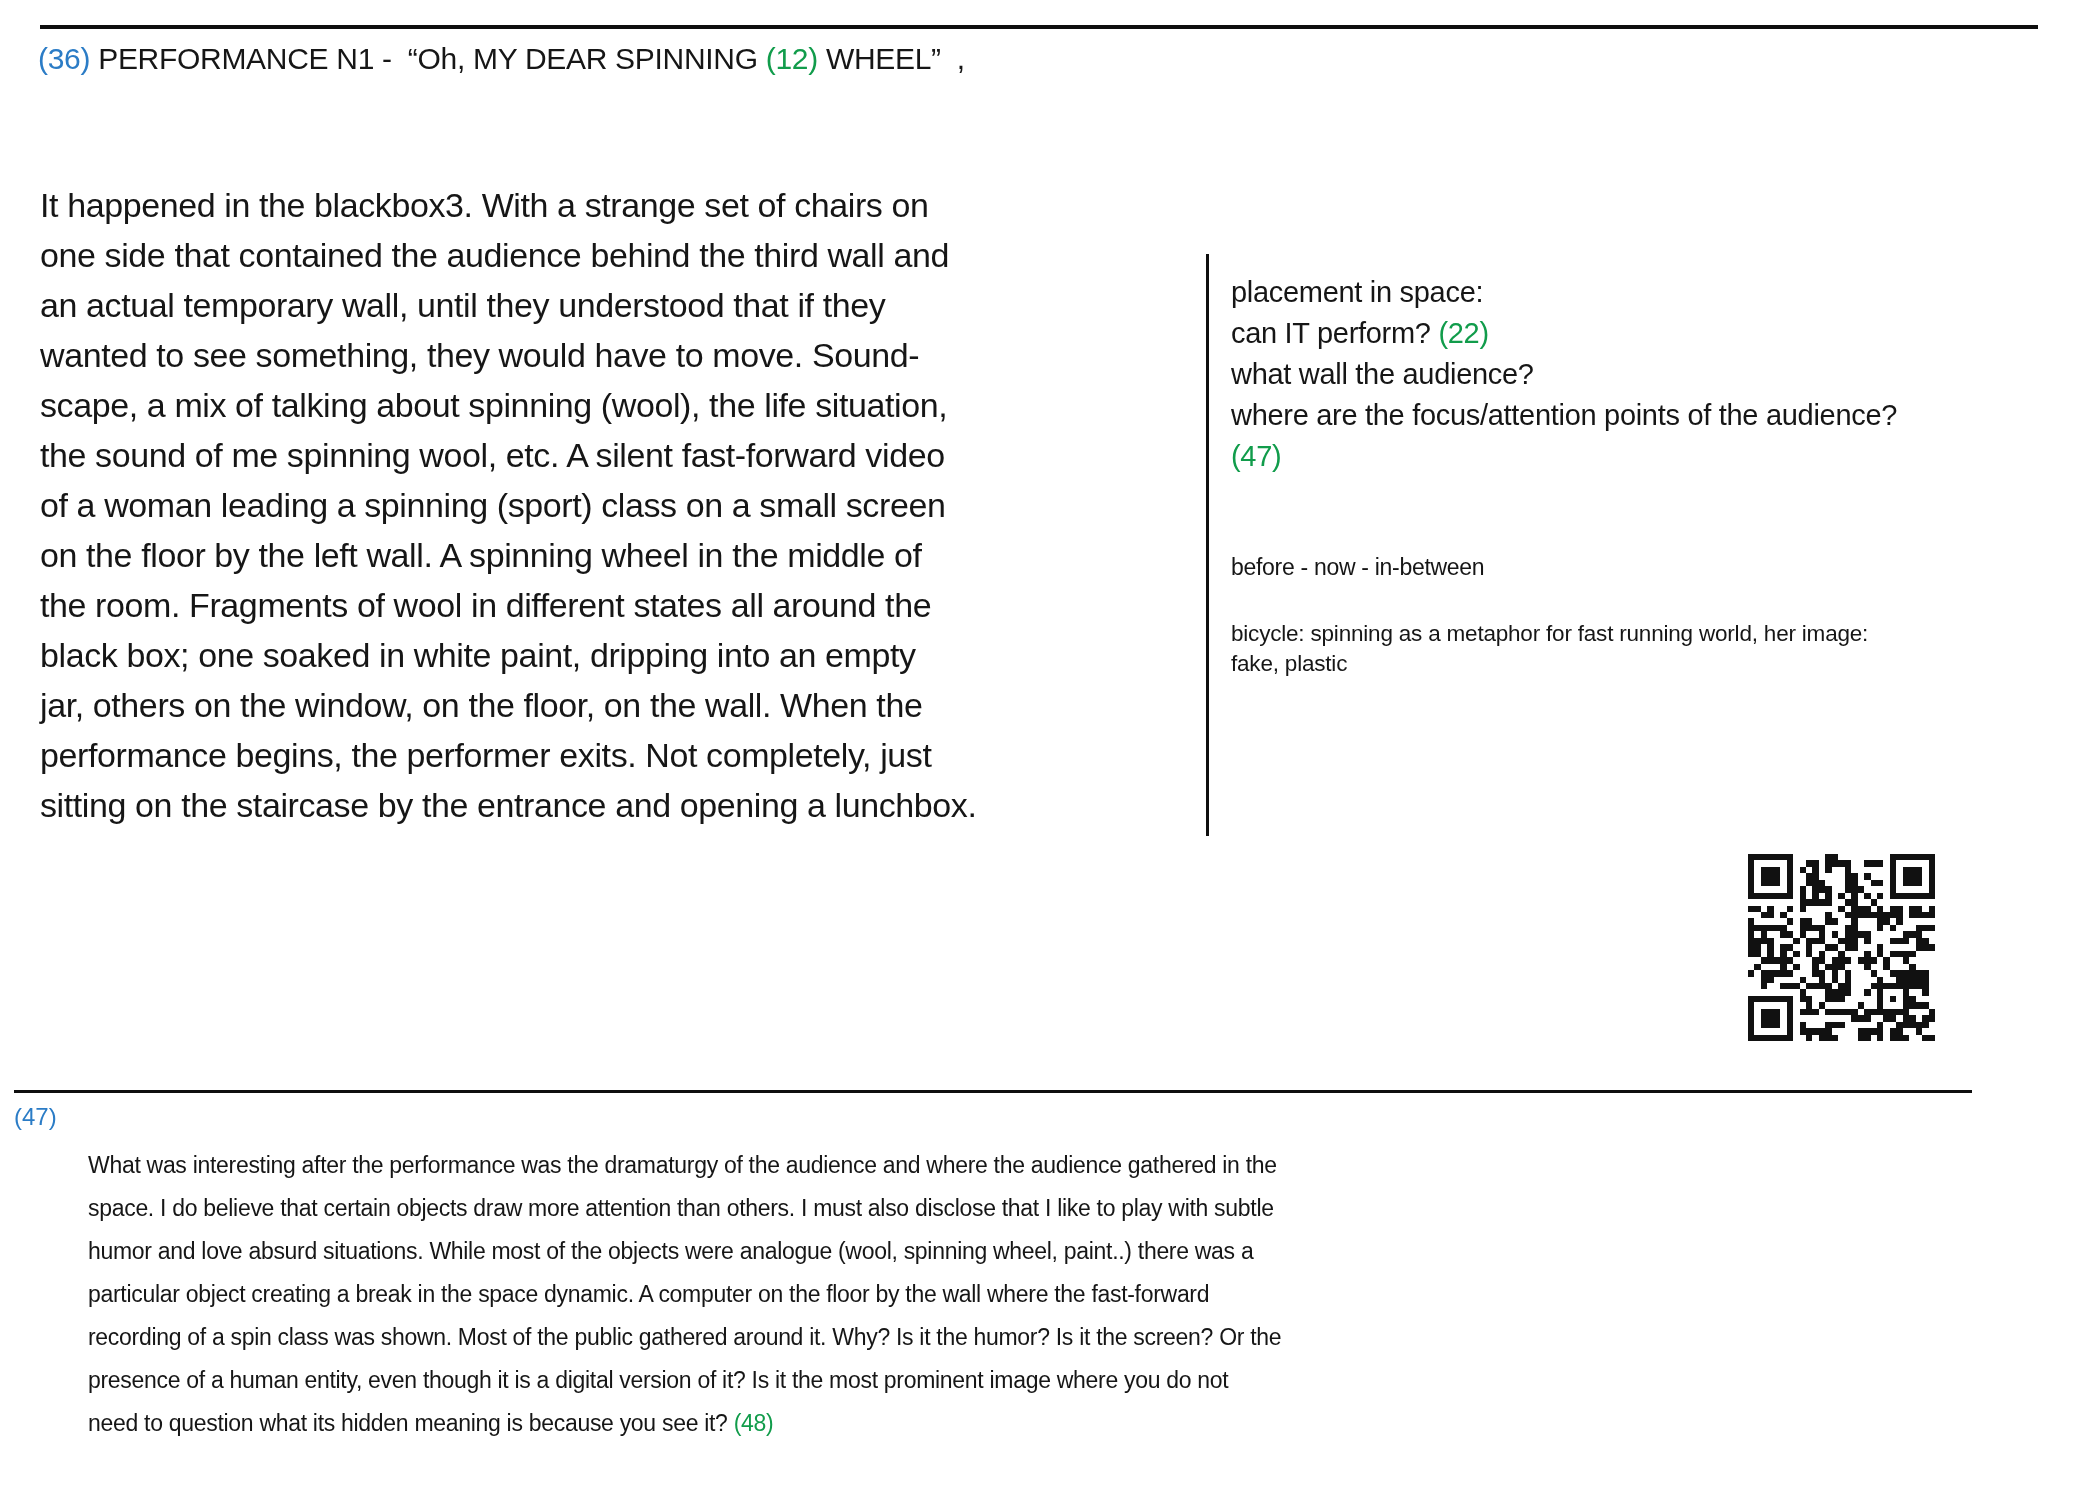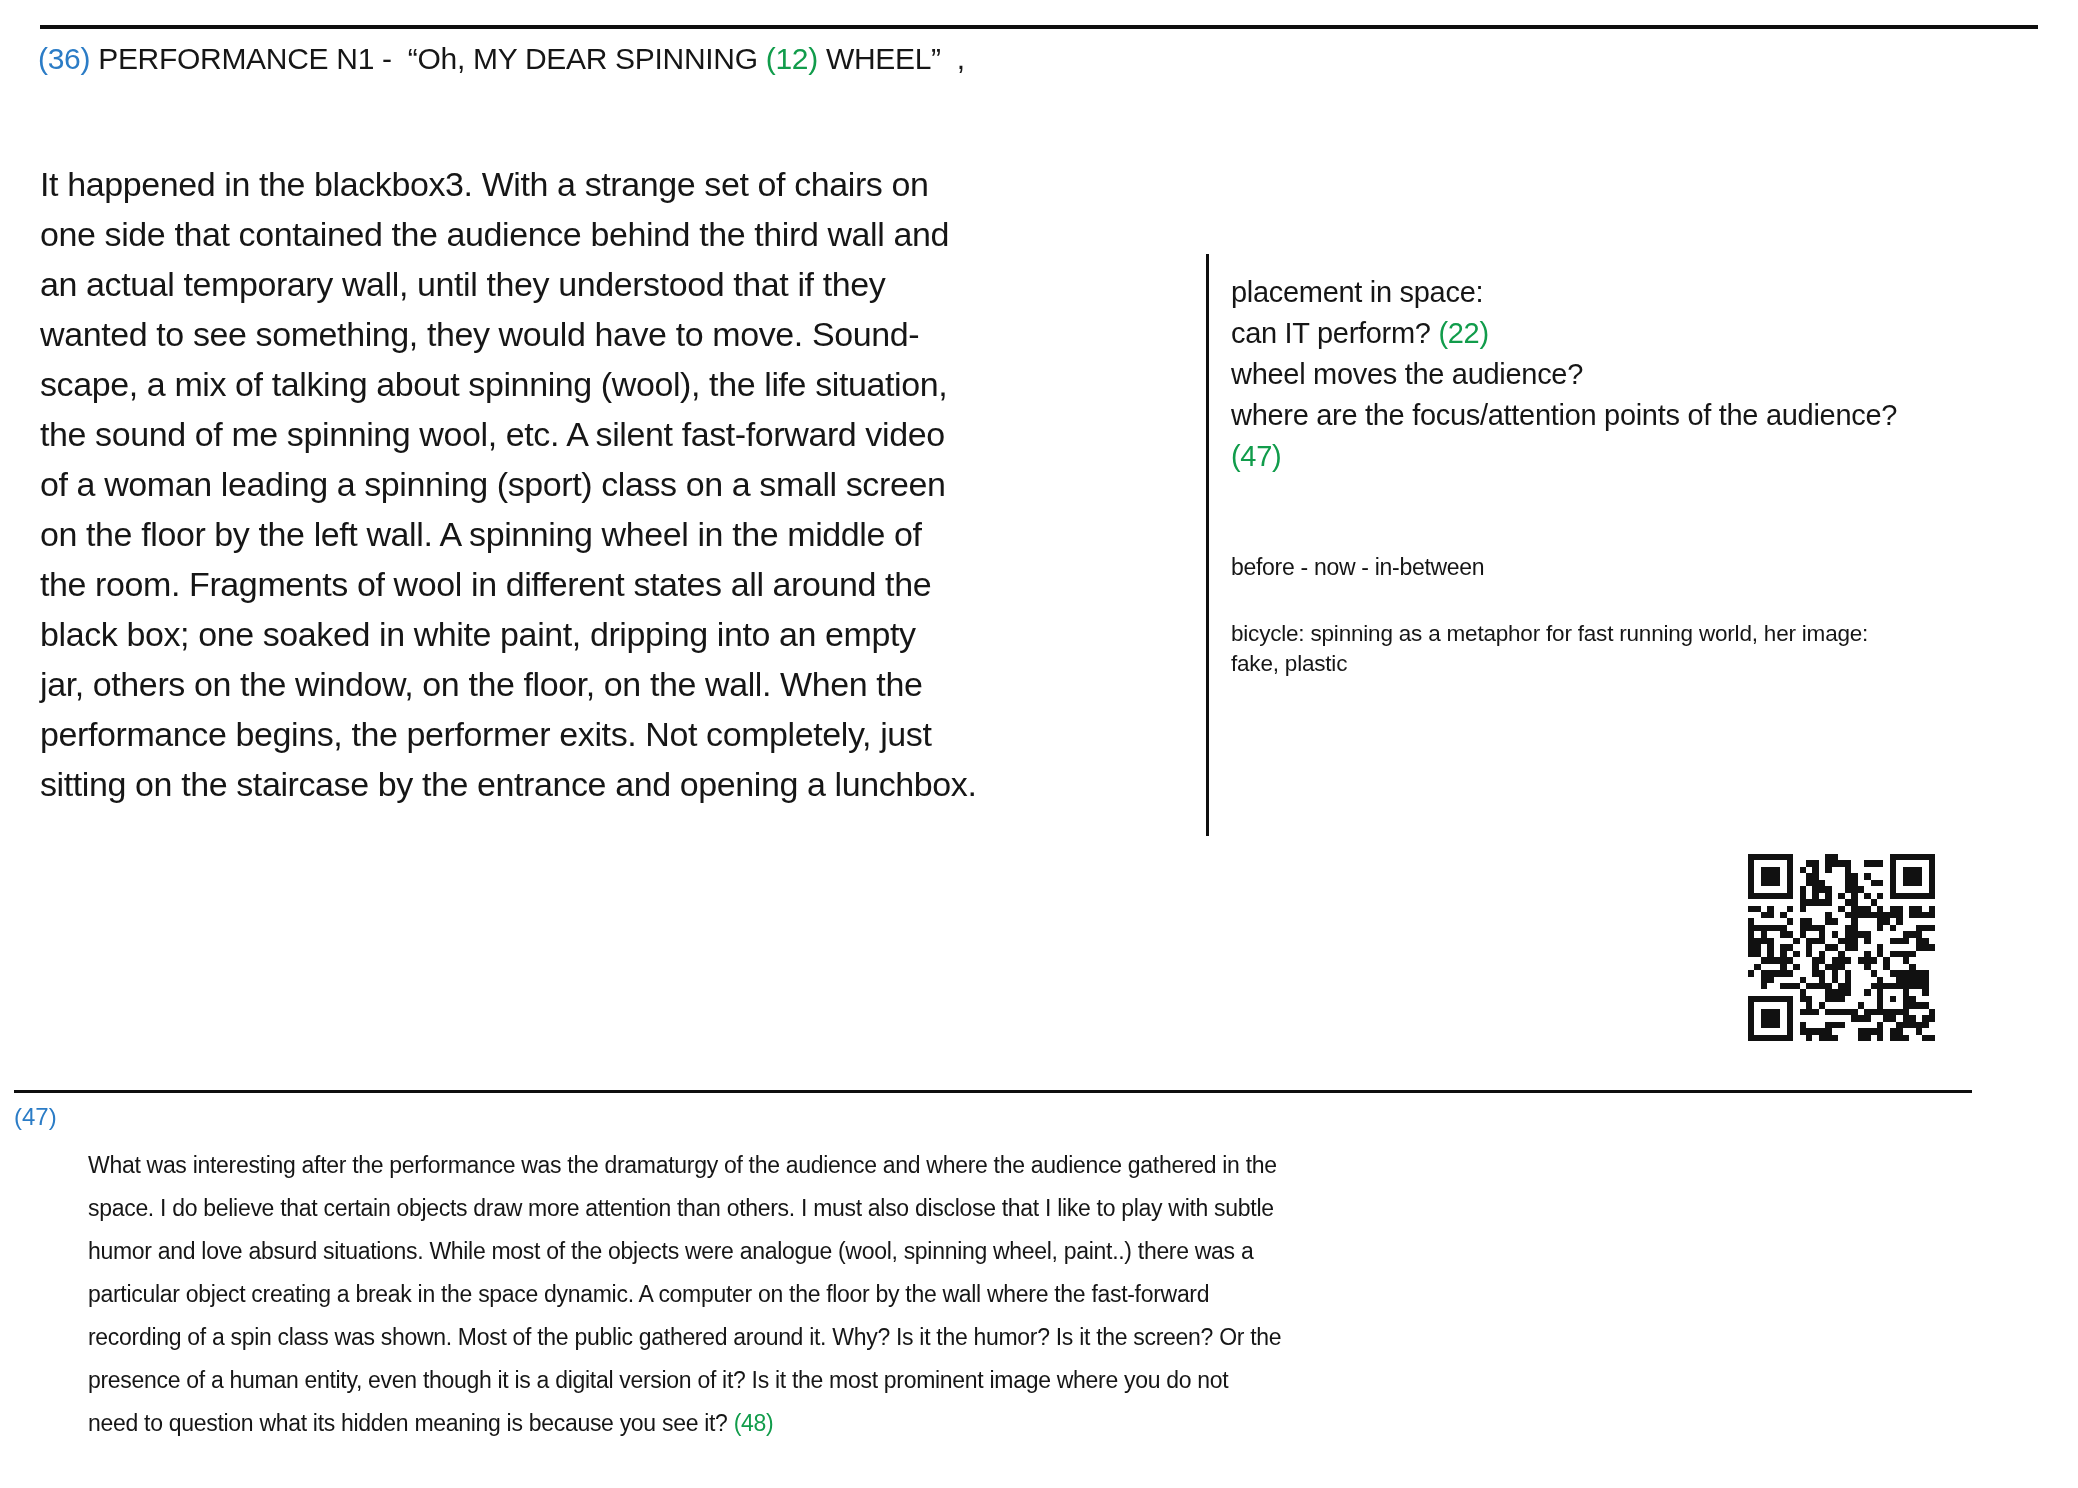--- a/index.html
+++ b/index.html
@@ -23,21 +23,21 @@
   .v-rule      { left: 1206px; top: 254px; width: 3px; height: 582px; }
 
   .title-wrap { position: absolute; left: 38px; top: 36px; }
   .title { font-size: 30px; line-height: 46px; white-space: pre; letter-spacing: -0.3px; }
   .subtitle { font-size: 25px; line-height: 30px; margin-top: 3px; letter-spacing: -0.2px; }
 
   .blue  { color: var(--blue); }
   .green { color: var(--green); }
 
   .main-text {
-    position: absolute; left: 40px; top: 159px;
+    position: absolute; left: 40px; top: 180px;
     font-size: 34px; line-height: 50px;
     white-space: pre; letter-spacing: -0.4px;
   }
 
   .side-notes { position: absolute; left: 1231px; top: 272px; width: 836px; }
   .q-block { font-size: 29px; line-height: 41px; letter-spacing: -0.3px; }
   .motif   { font-size: 23px; line-height: 41px; margin-top: 70px; letter-spacing: -0.3px; }
   .small-note { font-size: 22.5px; line-height: 30px; letter-spacing: -0.2px; white-space: pre; }
   .small-note.first  { margin-top: 45px; }
   .small-note.second { margin-top: 31px; }
@@ -77,21 +77,21 @@
 jar, others on the window, on the floor, on the wall. When the
 performance begins, the performer exits. Not completely, just
 sitting on the staircase by the entrance and opening a lunchbox.</div>
 
 <div class="rule v-rule"></div>
 
 <div class="side-notes">
   <div class="q-block">
     <div>placement in space:</div>
     <div><span>can IT perform? </span><span class="green">(22)</span></div>
-    <div>wheel moves the audience?</div>
+    <div>what wall the audience?</div>
     <div>where are the focus/attention points of the audience?</div>
     <div class="green">(47)</div>
   </div>
   <div class="motif">before - now - in-between</div>
   <div class="small-note second">bicycle: spinning as a metaphor for fast running world, her image:
 fake, plastic</div>
 </div>
 
 <div class="qr">
     <svg xmlns="http://www.w3.org/2000/svg" viewBox="0 0 29 29" width="187" height="187" shape-rendering="crispEdges" fill="#111">

